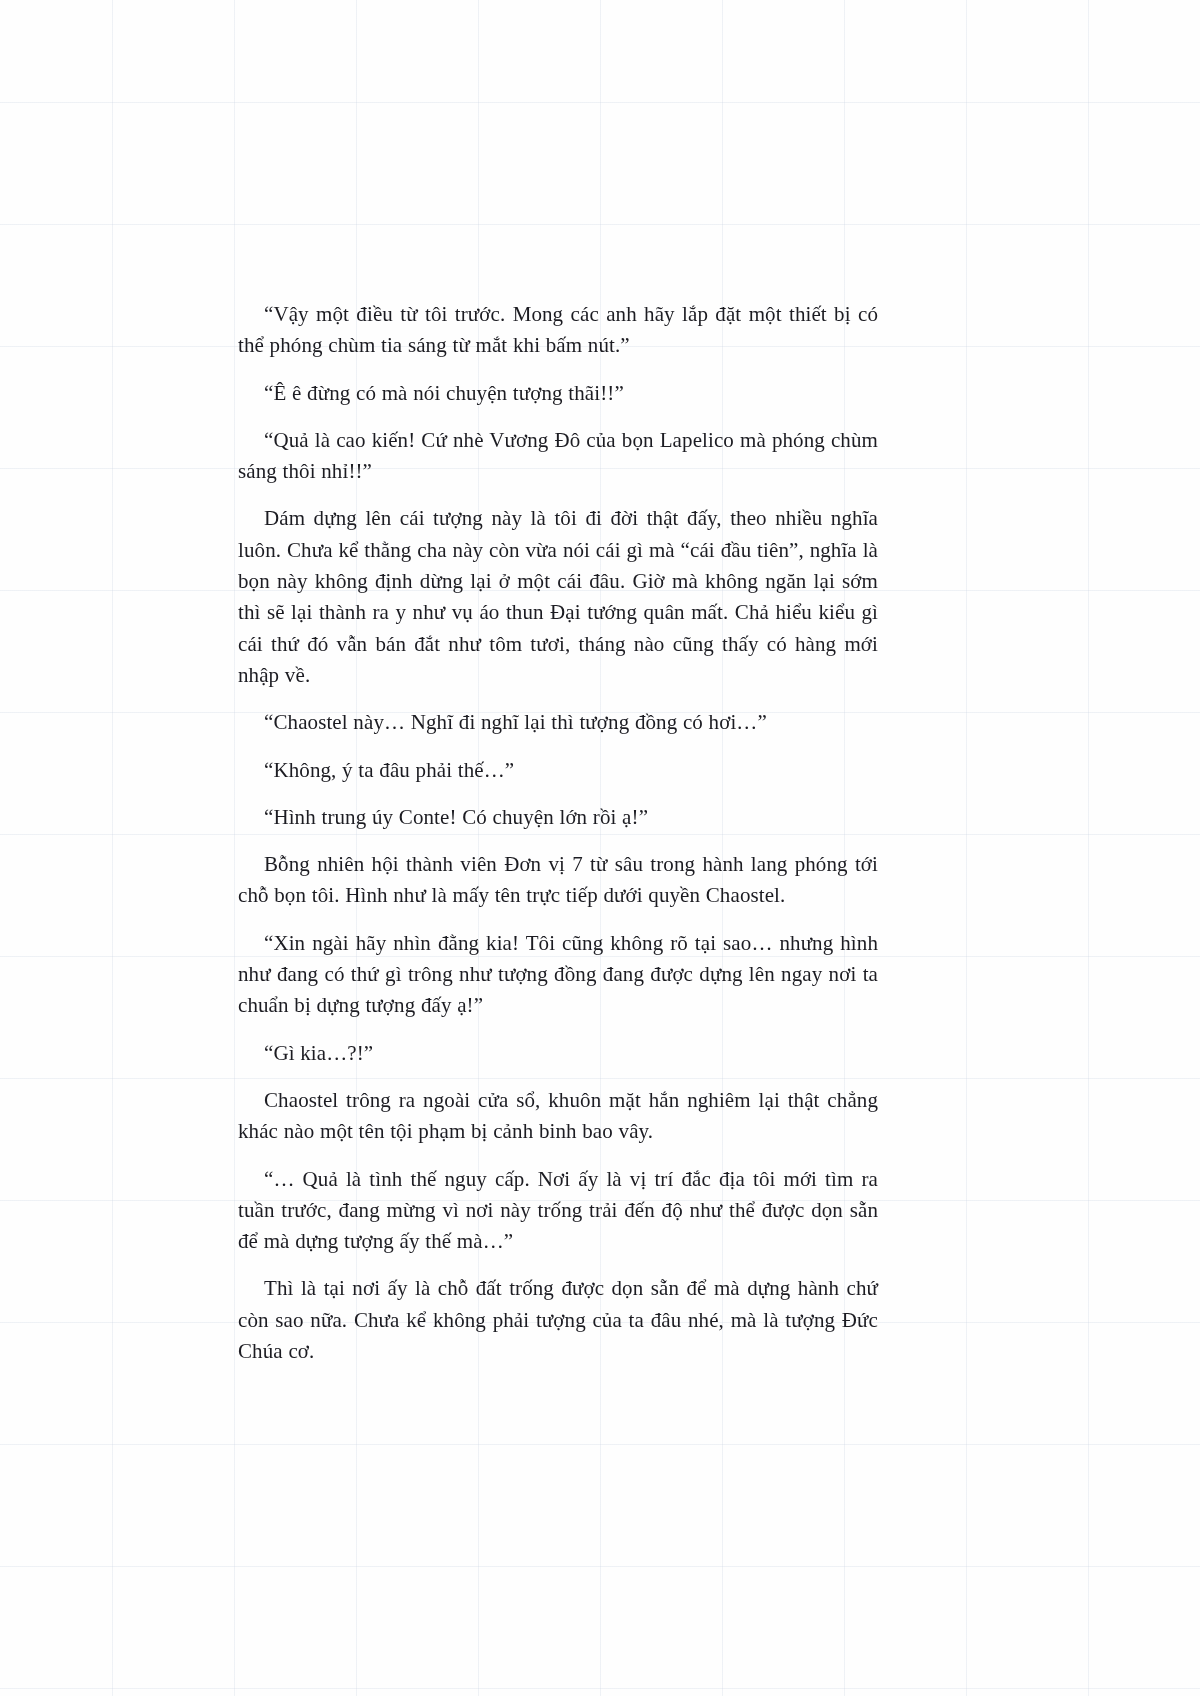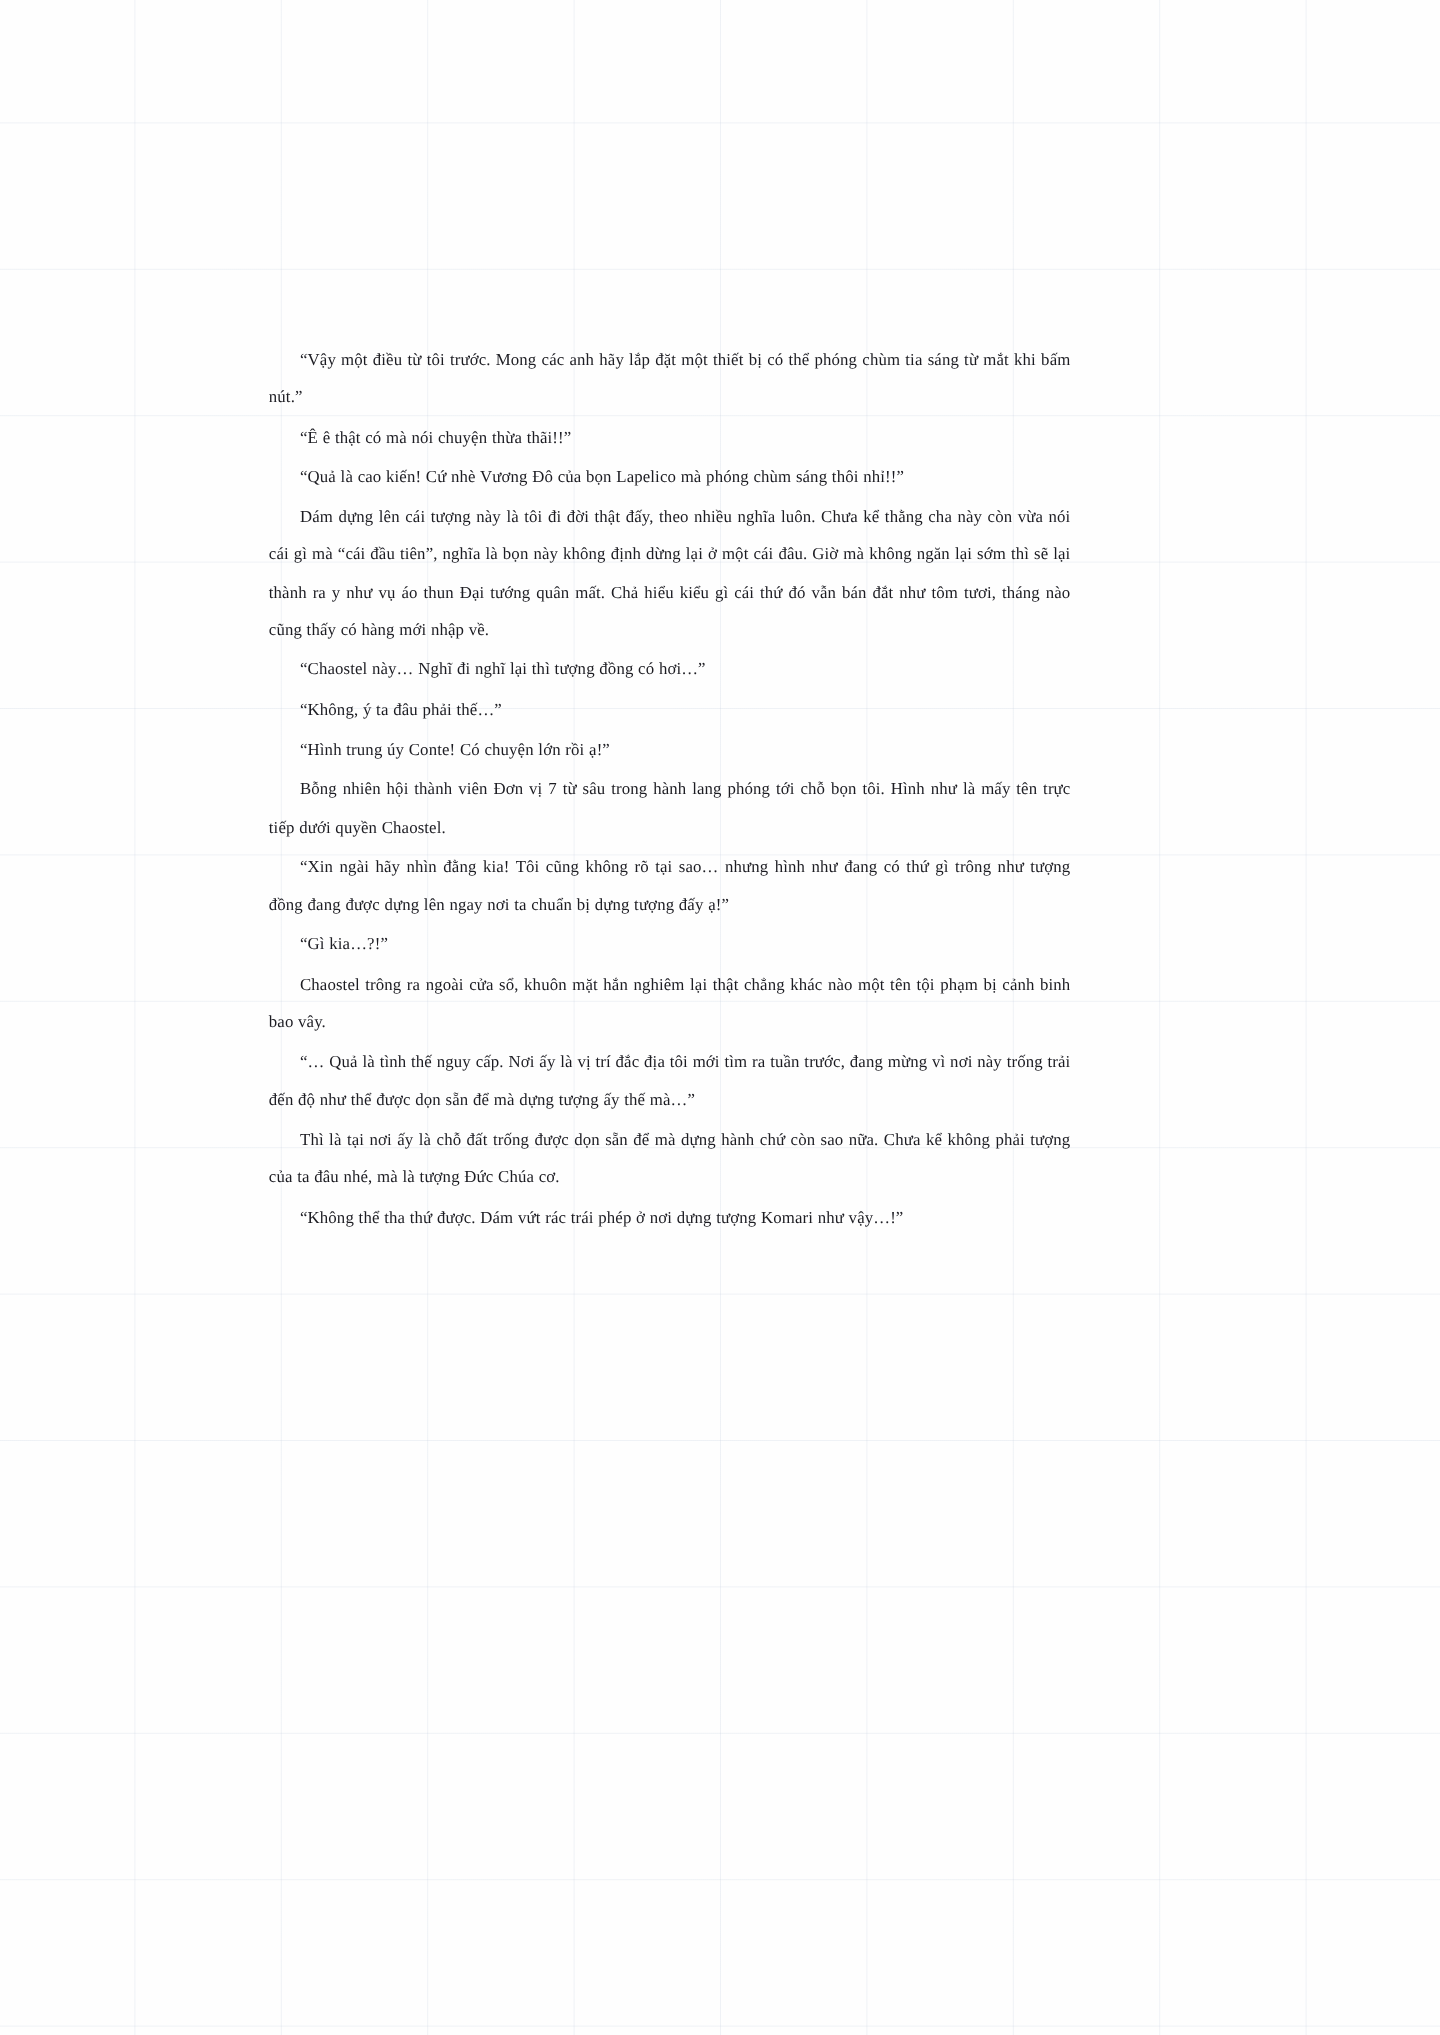--- a/index.html
+++ b/index.html
@@ -28,47 +28,46 @@
     position: absolute;
     left: 0; top: 0; right: 0; bottom: 0;
   }
   .text-block {
     position: absolute;
     left: 222px;
     top: 283px;
     width: 672px;
   }
   p.para {
-    margin: 2px;
-    font-size: 14px;
+    margin: 16px;
+    font-size: 21px;
     line-height: 31.3px;
     color: #1c1c22;
     text-align: justify;
     text-justify: inter-word;
     text-indent: 26px;
     letter-spacing: 0.1px;
     word-spacing: 0.3px;
   }
   
 </style>
 </head>
 <body>
 
 <div class="page">
   <div class="page-inner">
     <div class="text-block">
       <p class="para">“Vậy một điều từ tôi trước. Mong các anh hãy lắp đặt một thiết bị có thể phóng chùm tia sáng từ mắt khi bấm nút.”</p>
-      <p class="para">“Ê ê thật có mà nói chuyện thừa thãi!!”</p>
+      <p class="para">“Ê ê đừng có mà nói chuyện tượng thãi!!”</p>
       <p class="para">“Quả là cao kiến! Cứ nhè Vương Đô của bọn Lapelico mà phóng chùm sáng thôi nhỉ!!”</p>
       <p class="para">Dám dựng lên cái tượng này là tôi đi đời thật đấy, theo nhiều nghĩa luôn. Chưa kể thằng cha này còn vừa nói cái gì mà “cái đầu tiên”, nghĩa là bọn này không định dừng lại ở một cái đâu. Giờ mà không ngăn lại sớm thì sẽ lại thành ra y như vụ áo thun Đại tướng quân mất. Chả hiểu kiểu gì cái thứ đó vẫn bán đắt như tôm tươi, tháng nào cũng thấy có hàng mới nhập về.</p>
       <p class="para">“Chaostel này… Nghĩ đi nghĩ lại thì tượng đồng có hơi…”</p>
       <p class="para">“Không, ý ta đâu phải thế…”</p>
       <p class="para">“Hình trung úy Conte! Có chuyện lớn rồi ạ!”</p>
       <p class="para">Bỗng nhiên hội thành viên Đơn vị 7 từ sâu trong hành lang phóng tới chỗ bọn tôi. Hình như là mấy tên trực tiếp dưới quyền Chaostel.</p>
       <p class="para">“Xin ngài hãy nhìn đằng kia! Tôi cũng không rõ tại sao… nhưng hình như đang có thứ gì trông như tượng đồng đang được dựng lên ngay nơi ta chuẩn bị dựng tượng đấy ạ!”</p>
       <p class="para">“Gì kia…?!”</p>
       <p class="para">Chaostel trông ra ngoài cửa sổ, khuôn mặt hắn nghiêm lại thật chẳng khác nào một tên tội phạm bị cảnh binh bao vây.</p>
       <p class="para">“… Quả là tình thế nguy cấp. Nơi ấy là vị trí đắc địa tôi mới tìm ra tuần trước, đang mừng vì nơi này trống trải đến độ như thể được dọn sẵn để mà dựng tượng ấy thế mà…”</p>
       <p class="para">Thì là tại nơi ấy là chỗ đất trống được dọn sẵn để mà dựng hành chứ còn sao nữa. Chưa kể không phải tượng của ta đâu nhé, mà là tượng Đức Chúa cơ.</p>
-      <p class="para">“Không thể tha thứ được. Dám vứt rác trái phép ở nơi dựng tượng Komari như vậy…!”</p>
     </div>
   </div>
 </div>
 
 </body></html>

